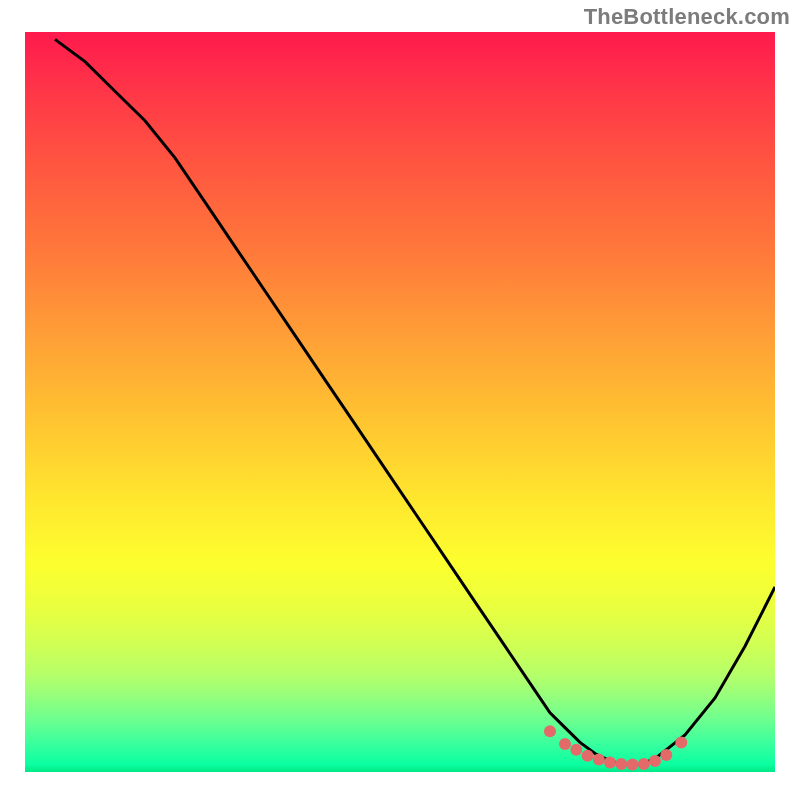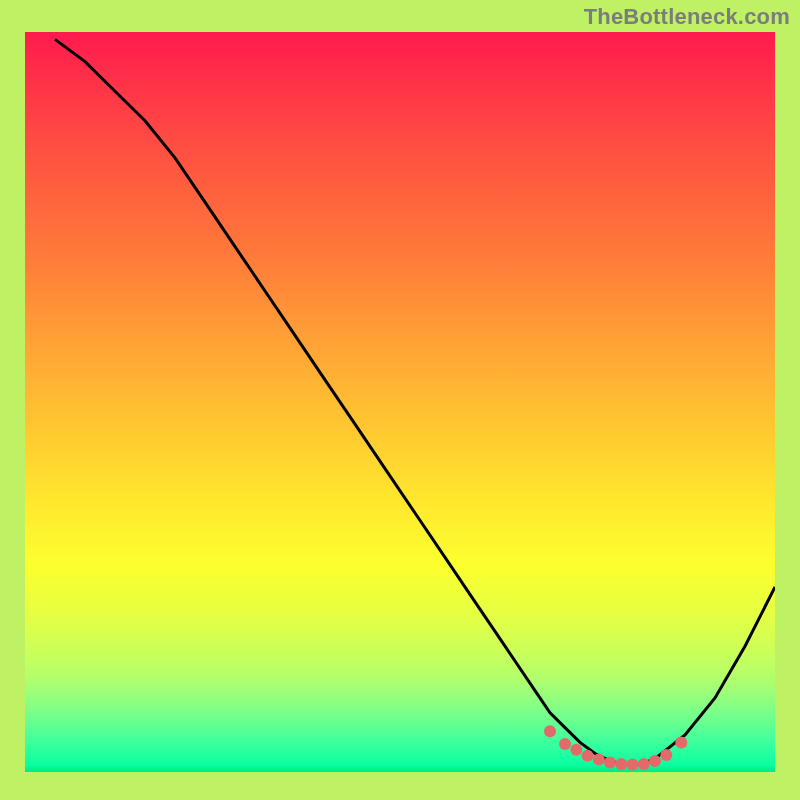--- a/index.html
+++ b/index.html
@@ -1,17 +1,17 @@
 <!DOCTYPE html>
 <html><head>
 <meta charset="utf-8">
 <style>
   * { margin: 0; padding: 0; box-sizing: border-box; }
   html, body { width: 800px; height: 800px; background: #000; overflow: hidden; }
-  .page { position: relative; width: 800px; height: 800px; background: #bef264; text-align: center; }
+  .page { position: relative; width: 800px; height: 800px; background: #ffffff; text-align: center; }
   .attribution {
     position: absolute;
     top: 4px; right: 10px;
     color: #7c7c7c;
     font-family: Arial, Helvetica, sans-serif;
     font-size: 22px;
     font-weight: 600;
     letter-spacing: 0.2px;
   }
   .plot-frame {

